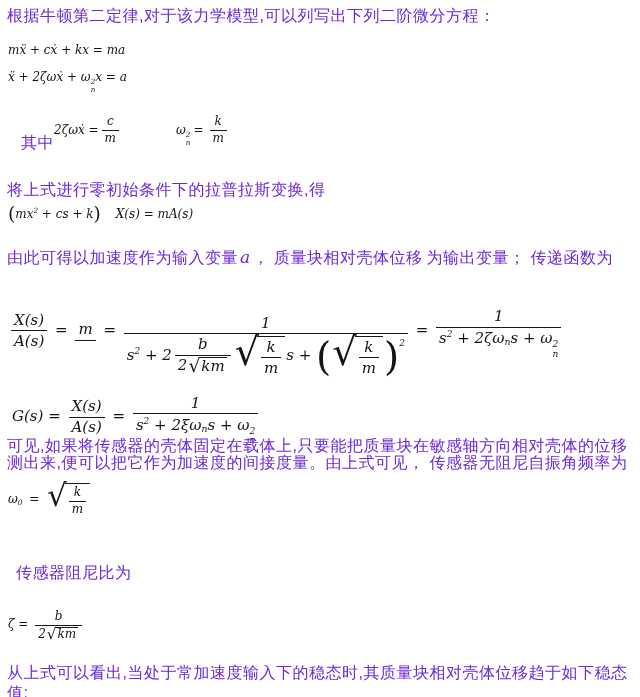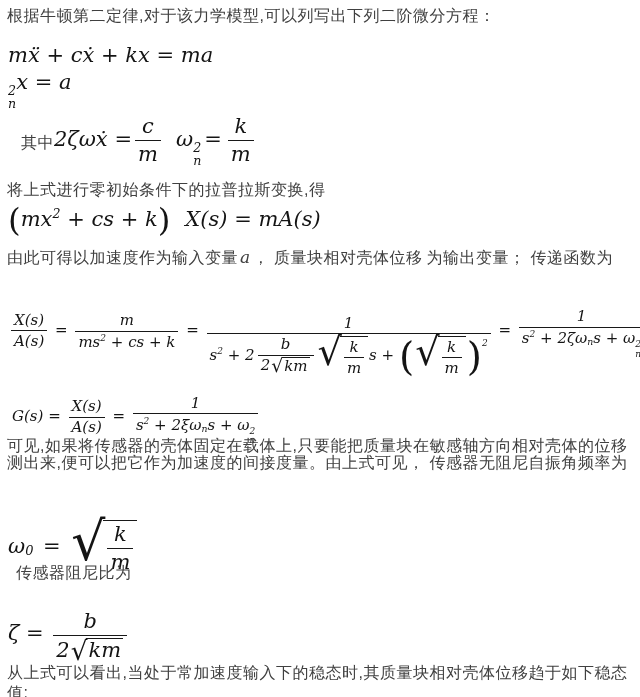--- a/index.html
+++ b/index.html
@@ -1,22 +1,22 @@
 <!DOCTYPE html>
 <html><head>
 <meta charset="utf-8">
 <style>
   html,body{margin:0;padding:0}
   body{width:640px;height:697px;background:#ffffff;position:relative;overflow:hidden;
        font-family:"Liberation Sans",sans-serif;color:#1b1b1b}
   .abs{position:absolute}
-  .cjk{font-size:16px;letter-spacing:.5px;line-height:20px;color:#404040}
+  .cjk{font-size:16px;letter-spacing:.5px;line-height:20px;color:#6d28d9}
   .wrap{width:632px;line-height:17px}
   .math{font-family:"DejaVu Serif","Liberation Serif",serif;font-style:italic;color:#141414;white-space:nowrap}
-  .m18{font-size:21px}
+  .m18{font-size:12px}
   .m15{font-size:15px}
   .mvar{font-family:"DejaVu Serif","Liberation Serif",serif;font-style:italic;font-size:17px;padding:0 2px}
   .sp{font-size:.6em;vertical-align:.65em}
   .sb{font-size:.62em;vertical-align:-.2em}
   .stack{display:inline-flex;flex-direction:column;align-items:flex-start;font-size:.6em;line-height:1.05;vertical-align:-.45em}
   .frac{display:inline-flex;flex-direction:column;align-items:center;vertical-align:middle;margin:0 3px;text-align:center}
   .fbar{align-self:stretch;height:0;border-top:1.4px solid #181818;margin:1.5px 0}
   .num,.den{padding:0 3px;line-height:1.12}
   .rel{position:relative}
   .sqrt{display:inline-flex;align-items:flex-start;vertical-align:middle;margin:0 1px}
@@ -31,21 +31,21 @@
 </head>
 <body>
 
 <div class="abs cjk" style="left:7px;top:6px">根据牛顿第二定律,对于该力学模型,可以列写出下列二阶微分方程：</div>
 
 <div class="abs math m18" style="left:8px;top:43px">
   <span>mẍ + cẋ + kx = ma</span>
 </div>
 
 <div class="abs math m18" style="left:8px;top:70px">
-  <span class="stack">
+  <span>ẍ + 2ζωẋ + ω</span><span class="stack">
       <span>2</span>
       <span>n</span>
     </span><span>x = a</span>
 </div>
 
 <div class="abs cjk" style="left:21px;top:133px">其中</div>
 <div class="abs math m18" style="left:54px;top:115px">
   <span>2ζωẋ =</span><span class="frac">
       <span class="num">c</span>
       <span class="fbar"></span>
@@ -76,21 +76,20 @@
 <div class="abs math m15" style="left:8px;top:300px">
   <span class="frac">
       <span class="num">X(s)</span>
       <span class="fbar"></span>
       <span class="den">A(s)</span>
     </span>
   <span>=</span>
   <span class="frac rel" style="top:1px">
       <span class="num">m</span>
       <span class="fbar"></span>
-      <span class="den"><span>ms</span><span class="sp">2</span><span> + cs + k</span></span>
     </span>
   <span>=</span>
   <span class="frac rel" style="top:15px">
     <span class="num">1</span>
     <span class="fbar"></span>
     <span class="den"><span>s</span><span class="sp">2</span><span> + 2</span><span class="frac">
           <span class="num">b</span>
           <span class="fbar"></span>
           <span class="den"><span>2</span><span class="sqrt small">
               <span class="rad">√</span>
@@ -136,21 +135,21 @@
       <span class="fbar"></span>
       <span class="den"><span>s</span><span class="sp">2</span><span> + 2ξω</span><span class="sb">n</span><span>s + ω</span><span class="stack">
           <span>2</span>
           <span>n</span>
         </span></span>
     </span>
 </div>
 
 <div class="abs cjk wrap" style="left:7px;top:437px">可见,如果将传感器的壳体固定在载体上,只要能把质量块在敏感轴方向相对壳体的位移测出来,便可以把它作为加速度的间接度量。由上式可见， 传感器无阻尼自振角频率为</div>
 
-<div class="abs math m18" style="left:8px;top:520px">
+<div class="abs math m18" style="left:8px;top:483px">
   <span>ω</span><span class="sb">0</span><span style="padding:0 3px"> = </span><span class="sqrt tall">
       <span class="rad">√</span>
       <span class="rc"><span class="frac" style="margin:0">
           <span class="num">k</span>
           <span class="fbar"></span>
           <span class="den">m</span>
         </span></span>
     </span>
 </div>
 

